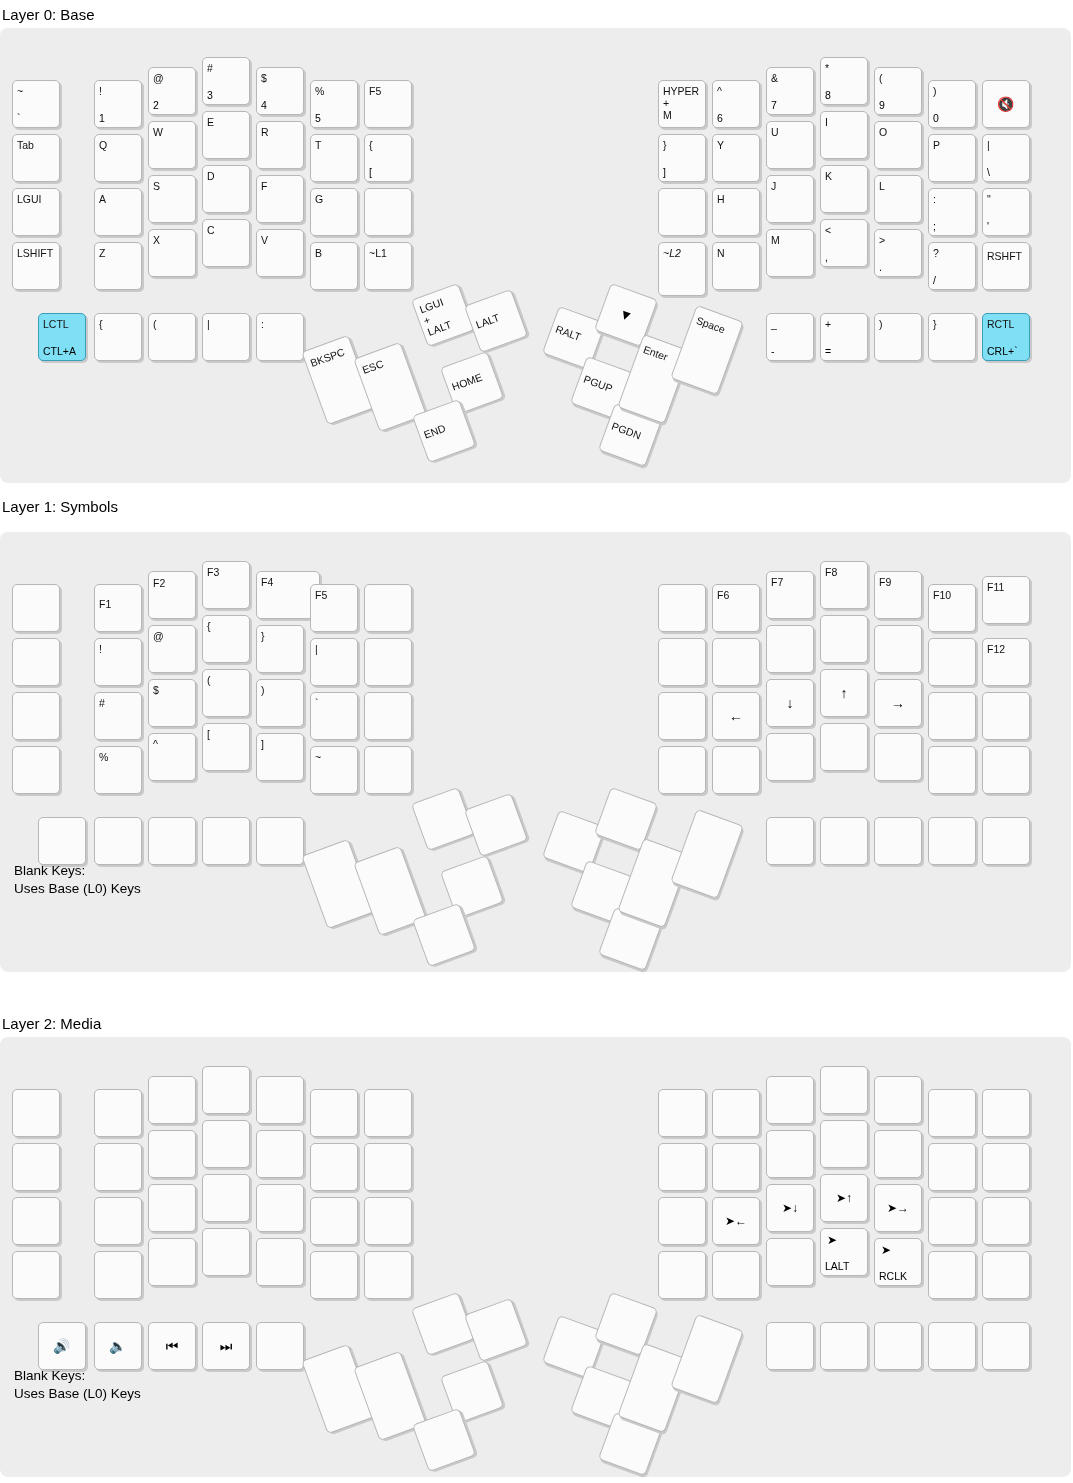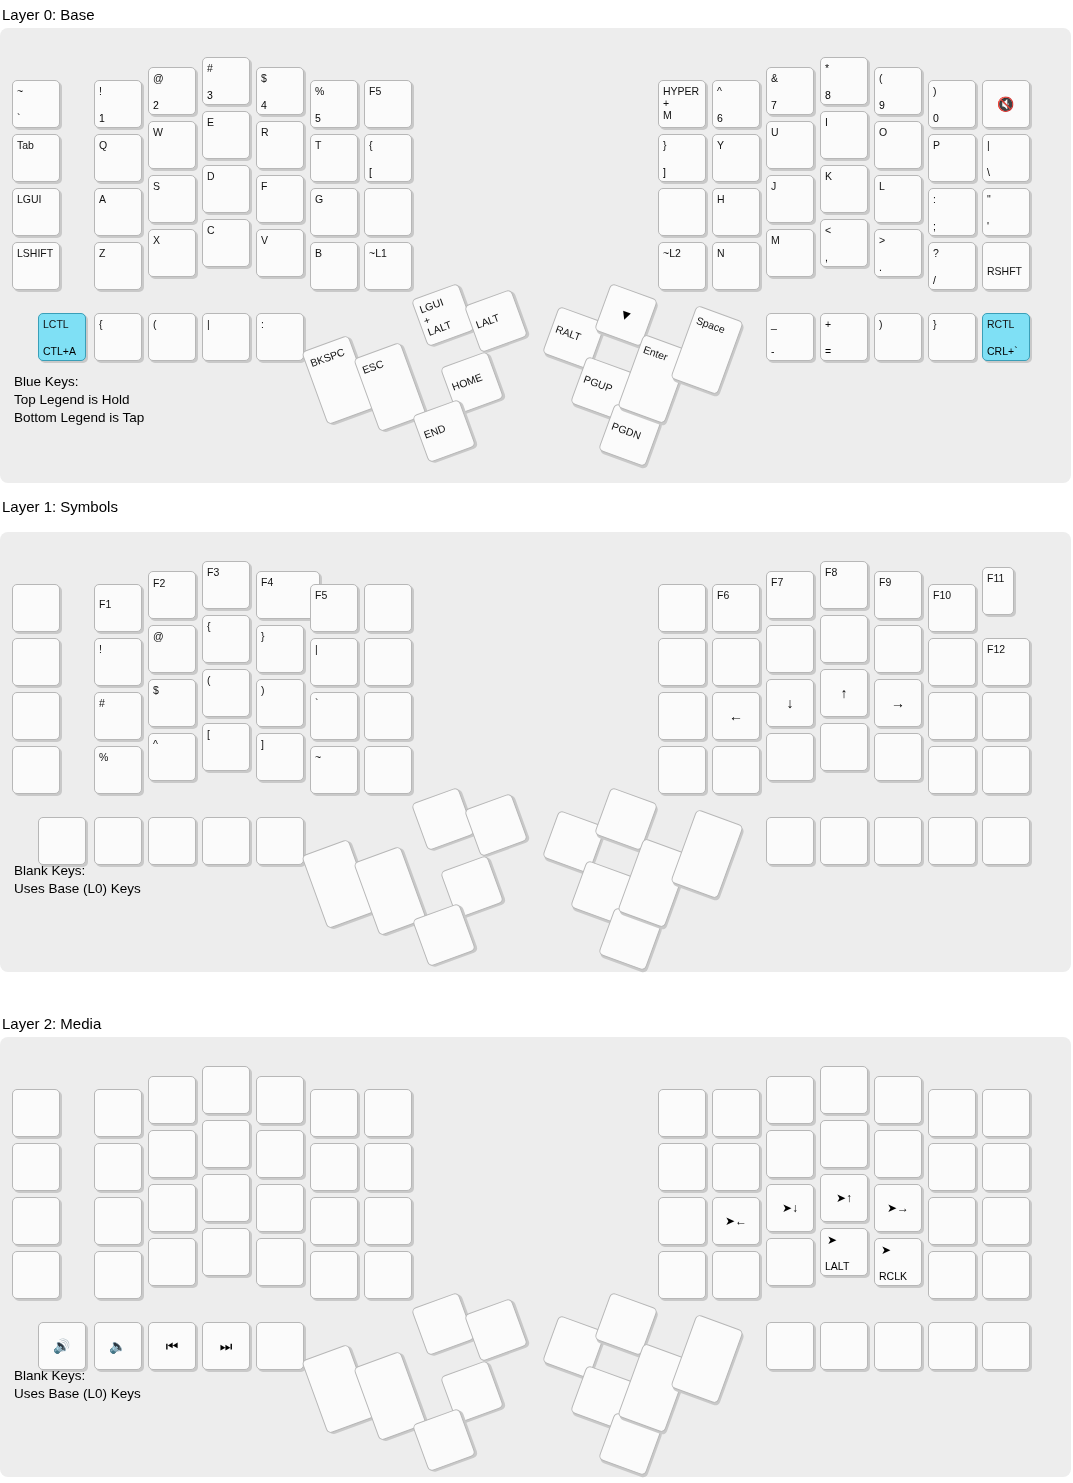--- a/index.html
+++ b/index.html
@@ -191,21 +191,21 @@
         <span class="leg" style="top:5px">L</span>
       </div>
       <div class="key" style="left:928px;top:160px;width:48px;height:48px;">
         <span class="leg" style="top:5px">:</span>
         <span class="sub-leg">;</span>
       </div>
       <div class="key" style="left:982px;top:160px;width:48px;height:48px;">
         <span class="leg" style="top:5px">"</span>
         <span class="sub-leg">'</span>
       </div>
-      <div class="key" style="left:658px;top:214px;width:48px;height:48px;">
+      <div class="key" style="left:658px;top:214px;width:48px;height:54px;font-style:italic;">
         <span class="leg" style="top:5px">~L2</span>
       </div>
       <div class="key" style="left:712px;top:214px;width:48px;height:48px;">
         <span class="leg" style="top:5px">N</span>
       </div>
       <div class="key" style="left:766px;top:201px;width:48px;height:48px;">
         <span class="leg" style="top:5px">M</span>
       </div>
       <div class="key" style="left:820px;top:191px;width:48px;height:48px;">
         <span class="leg" style="top:5px">&lt;</span>
@@ -213,21 +213,21 @@
       </div>
       <div class="key" style="left:874px;top:201px;width:48px;height:48px;">
         <span class="leg" style="top:5px">&gt;</span>
         <span class="sub-leg">.</span>
       </div>
       <div class="key" style="left:928px;top:214px;width:48px;height:48px;">
         <span class="leg" style="top:5px">?</span>
         <span class="sub-leg">/</span>
       </div>
       <div class="key" style="left:982px;top:214px;width:48px;height:48px;">
-        <span class="leg" style="top:23px">RSHFT</span>
+        <span class="leg" style="top:8px">RSHFT</span>
       </div>
       <div class="key" style="left:766px;top:285px;width:48px;height:48px;">
         <span class="leg" style="top:5px">_</span>
         <span class="sub-leg">-</span>
       </div>
       <div class="key" style="left:820px;top:285px;width:48px;height:48px;">
         <span class="leg" style="top:5px">+</span>
         <span class="sub-leg">=</span>
       </div>
       <div class="key" style="left:874px;top:285px;width:48px;height:48px;">
@@ -271,23 +271,20 @@
       </div>
       <div class="key rot" style="left:601px;top:262px;width:50px;height:50px;transform:rotate(20deg)">
         <span class="arrowbox">▼</span>
       </div>
       <div class="key rot" style="left:629px;top:312px;width:50px;height:78px;transform:rotate(20deg)">
         <span class="leg" style="top:8px">Enter</span>
       </div>
       <div class="key rot" style="left:682px;top:283px;width:50px;height:78px;transform:rotate(20deg)">
         <span class="leg" style="top:8px">Space</span>
       </div>
-      <div class="note" style="left:14px;top:345px">Blue Keys:
-Top Legend is Hold
-Bottom Legend is Tap</div>
     </div>
     <div class="layer-title" style="top:498px">Layer 1: Symbols</div>
     <div class="layer-panel" style="top:532px;width:1071px;height:440px;">
       <div class="key" style="left:12px;top:52px;width:48px;height:48px;"></div>
       <div class="key" style="left:94px;top:52px;width:48px;height:48px;">
         <span class="leg" style="top:14px">F1</span>
       </div>
       <div class="key" style="left:148px;top:39px;width:48px;height:48px;">
         <span class="leg" style="top:6px">F2</span>
       </div>
@@ -366,21 +363,21 @@
       </div>
       <div class="key" style="left:820px;top:29px;width:48px;height:48px;">
         <span class="leg" style="top:5px">F8</span>
       </div>
       <div class="key" style="left:874px;top:39px;width:48px;height:48px;">
         <span class="leg" style="top:5px">F9</span>
       </div>
       <div class="key" style="left:928px;top:52px;width:48px;height:48px;">
         <span class="leg" style="top:5px">F10</span>
       </div>
-      <div class="key" style="left:982px;top:35px;width:32px;height:48px;">
+      <div class="key" style="left:982px;top:44px;width:48px;height:48px;">
         <span class="leg" style="top:5px">F11</span>
       </div>
       <div class="key" style="left:658px;top:106px;width:48px;height:48px;"></div>
       <div class="key" style="left:712px;top:106px;width:48px;height:48px;"></div>
       <div class="key" style="left:766px;top:93px;width:48px;height:48px;"></div>
       <div class="key" style="left:820px;top:83px;width:48px;height:48px;"></div>
       <div class="key" style="left:874px;top:93px;width:48px;height:48px;"></div>
       <div class="key" style="left:928px;top:106px;width:48px;height:48px;"></div>
       <div class="key" style="left:982px;top:106px;width:48px;height:48px;">
         <span class="leg" style="top:5px">F12</span>

